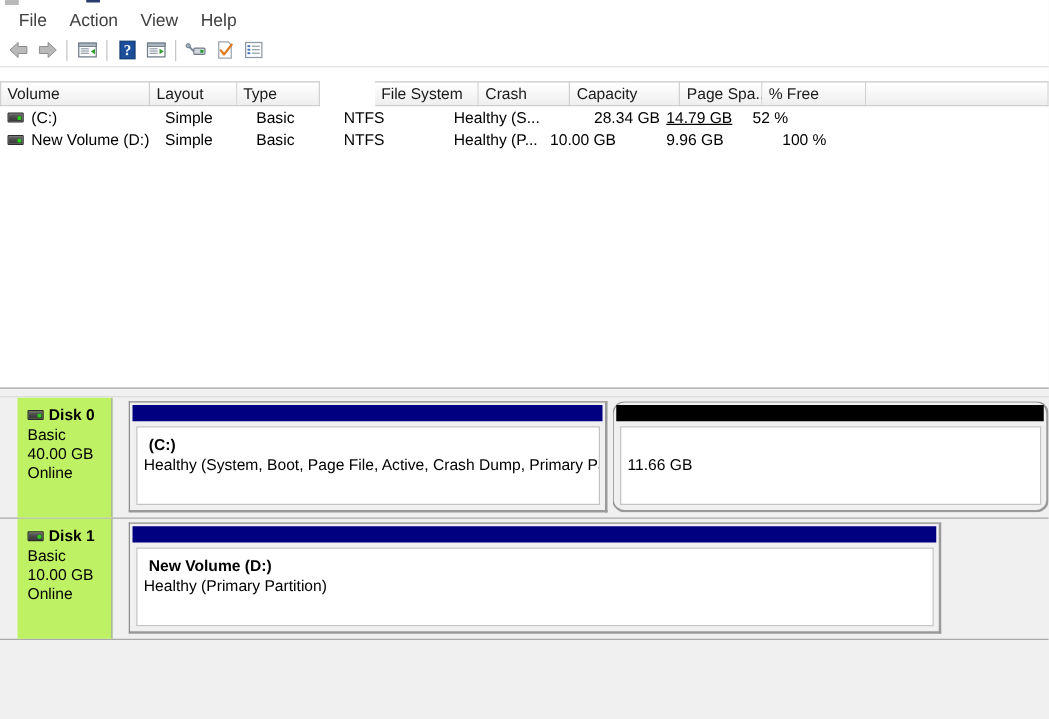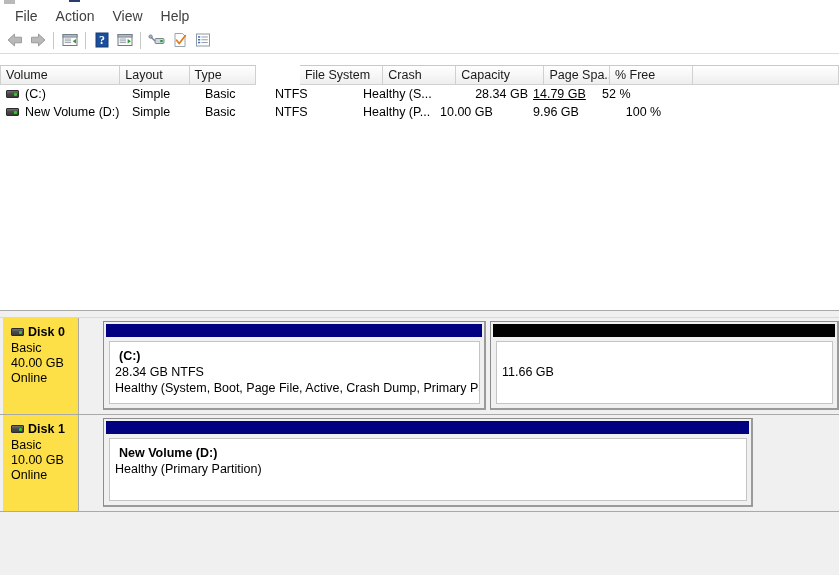--- a/index.html
+++ b/index.html
@@ -186,23 +186,23 @@
   }
   .disk-row {
     position: absolute;
     left: 0;
     height: 97px;
     box-sizing: border-box;
     border-bottom: 1px solid #a9a9a9;
   }
   .disk-info {
     position: absolute;
-    left: 3px; top: 0;
+    left: 14px; top: 0;
     width: 76px; height: 96px;
-    background: #fde047;
+    background: #bef264;
     border-right: 1px solid #a9a9a9;
     box-sizing: border-box;
     padding: 7px 0 0 8px;
     cursor: default;
   }
   .disk-title {
     font-weight: bold;
     font-size: 12.5px;
     display: flex;
     align-items: center;
@@ -391,25 +391,24 @@
           <span>Disk 0</span>
         </div>
         <div class="disk-line">Basic</div>
         <div class="disk-line">40.00 GB</div>
         <div class="disk-line">Online</div>
       </div>
       <div class="partition" style="left: 103px; width: 383px;">
         <div class="part-bar blue" style="background: rgb(0, 0, 128);"></div>
         <div class="part-body">
           <div class="part-line title">(C:)</div>
-          <div class="part-line">28.34 GB NTFS</div>
           <div class="part-line">Healthy (System, Boot, Page File, Active, Crash Dump, Primary Partition</div>
         </div>
       </div>
-      <div class="partition" style="left: 490px; width: 349px;">
+      <div class="partition" style="left: 490px; width: 349px; border-radius: 10px;">
         <div class="part-bar black" style="background: rgb(0, 0, 0);"></div>
         <div class="part-body">
           <div class="part-line">&nbsp;</div>
           <div class="part-line">11.66 GB</div>
         </div>
       </div>
     </div>
     <div class="disk-row" style="top: 97px; width: 839px;">
       <div class="disk-info">
         <div class="disk-title">

